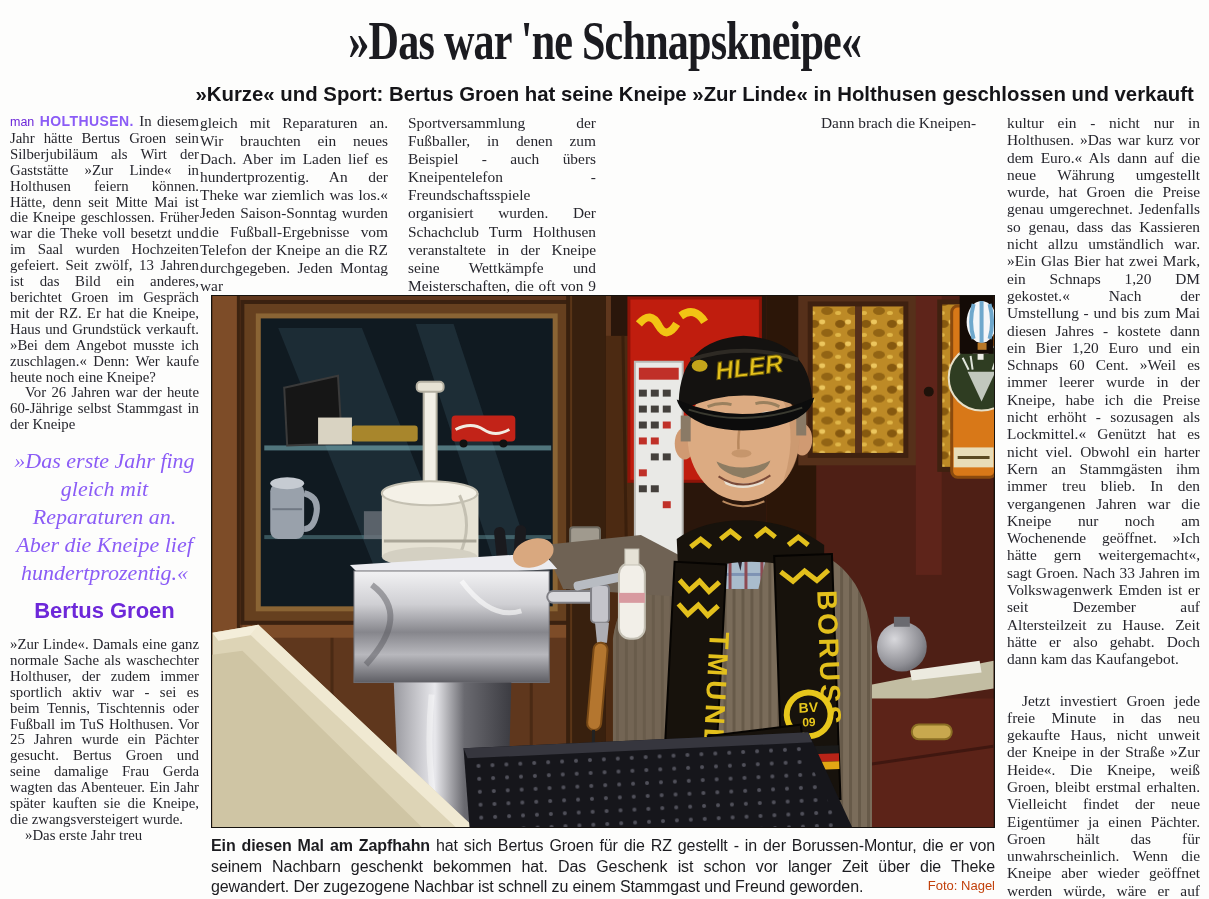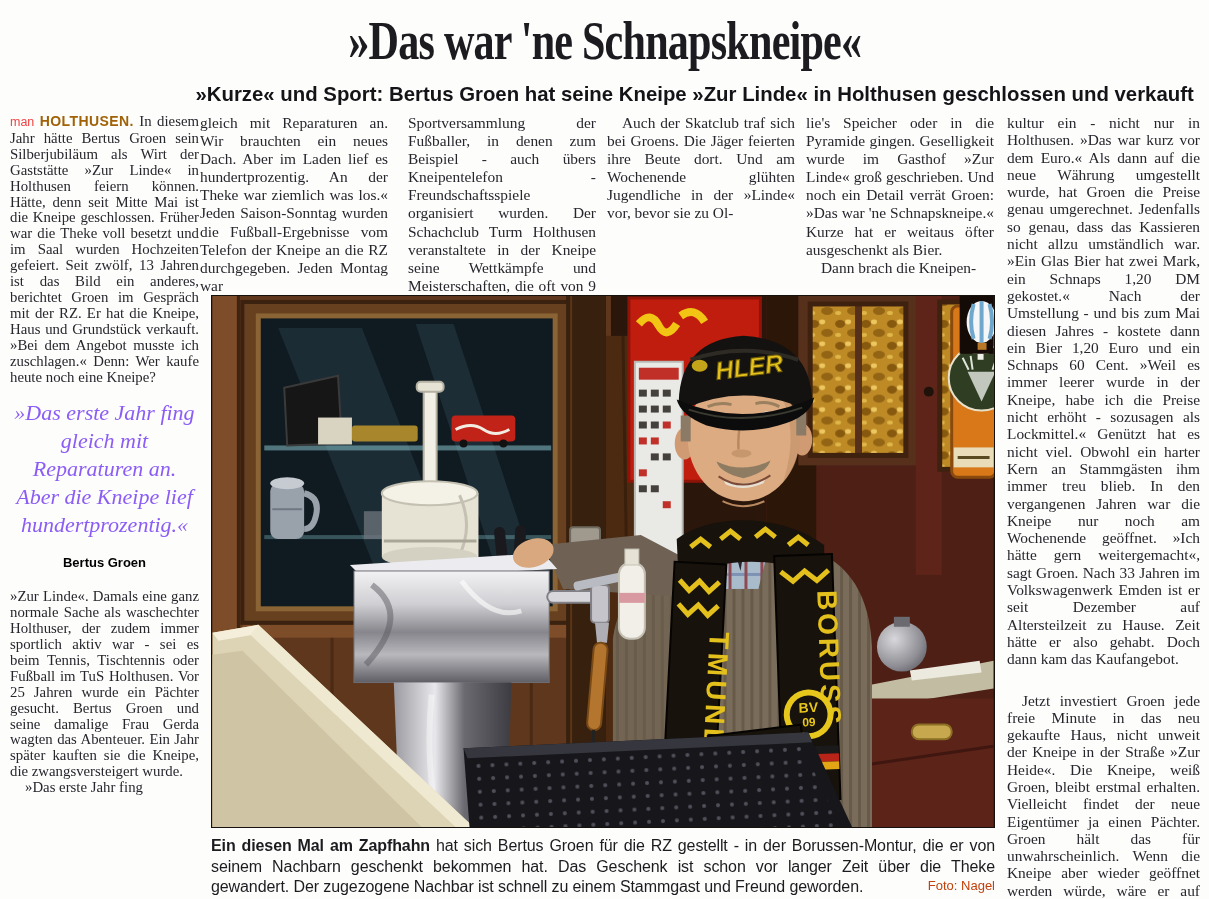--- a/index.html
+++ b/index.html
@@ -18,27 +18,27 @@
   .col{position:absolute;top:114px;text-align:justify;}
   .col p{margin:0;}
   #col1{left:10px;width:189px;font-size:14.8px;line-height:15.9px;}
   #col2{left:200px;width:188px;font-size:15.4px;line-height:18.1px;}
   #col3{left:408px;width:188px;font-size:15.4px;line-height:18.1px;}
   #col4{left:607px;width:188px;font-size:15.4px;line-height:18.1px;}
   #col5{left:806px;width:188px;font-size:15.4px;line-height:18.1px;}
   #col6{left:1007px;width:193px;font-size:15.4px;line-height:17.3px;}
   .indent{text-indent:15px;}
   .gap-top{margin-top:24px !important;}
-  .jump-word{font-family:"Liberation Sans",sans-serif;font-size:12.5px;color:#ef4444;}
+  .jump-word{font-family:"Liberation Sans",sans-serif;font-size:12.5px;color:#6d28d9;}
   .dateline{font-family:"Liberation Sans",sans-serif;font-weight:700;font-size:14px;
-            letter-spacing:.4px;color:#a16207;}
+            letter-spacing:.4px;color:#8b5cf6;}
   .pull-quote{font-style:italic;font-size:22px;line-height:28px;text-align:center;
               margin:14px 2px 10px 2px !important;color:#8b5cf6;}
-  .attribution{font-family:"Liberation Sans",sans-serif;font-weight:700;font-size:13px;
-               text-align:center;margin:16px 0 18px 0 !important;color:#000000;}
+  .attribution{font-family:"Liberation Sans",sans-serif;font-weight:700;font-size:22px;
+               text-align:center;margin:16px 0 18px 0 !important;color:#6d28d9;}
   
   #photo{position:absolute;left:211px;top:295px;width:784px;height:533px;
          border:1px solid #15120e;box-sizing:border-box;background:#2a160b;}
   #photo svg{display:block;}
   
   #caption{position:absolute;left:211px;top:836px;width:784px;
            font-family:"Liberation Sans",sans-serif;font-size:16px;line-height:20.5px;
            letter-spacing:-.1px;color:#1c1c20;text-align:justify;}
   .cap-lead{font-weight:700;}
   .credit{position:absolute;right:0;bottom:1px;font-size:13px;color:#c2410c;letter-spacing:0;}
@@ -50,37 +50,36 @@
 
   <div class="headline-wrap">
     <span class="headline">»Das war 'ne Schnapskneipe«</span>
   </div>
   <div class="subhead-wrap">
     <span class="subhead">»Kurze« und Sport: Bertus Groen hat seine Kneipe »Zur Linde« in Holthusen geschlossen und verkauft</span>
   </div>
 
   <div class="col" id="col1">
     <p class="body-p"><span class="jump-word">man</span> <span class="dateline">HOLTHUSEN.</span> <span>In diesem Jahr hätte Bertus Groen sein Silberjubiläum als Wirt der Gaststätte »Zur Linde« in Holthusen feiern können. Hätte, denn seit Mitte Mai ist die Kneipe geschlossen. Früher war die Theke voll besetzt und im Saal wurden Hochzeiten gefeiert. Seit zwölf, 13 Jahren ist das Bild ein anderes, berichtet Groen im Gespräch mit der RZ. Er hat die Kneipe, Haus und Grundstück verkauft. »Bei dem Angebot musste ich zuschlagen.« Denn: Wer kaufe heute noch eine Kneipe?</span></p>
+    <p class="body-p indent">Vor 26 Jahren war der heute 60-Jährige selbst Stammgast in der Kneipe</p>
     <p class="pull-quote">»Das erste Jahr fing gleich mit Reparaturen an. Aber die Kneipe lief hundertprozentig.«</p>
     <p class="attribution">Bertus Groen</p>
     <p class="body-p">»Zur Linde«. Damals eine ganz normale Sache als waschechter Holthuser, der zudem immer sportlich aktiv war - sei es beim Tennis, Tischtennis oder Fußball im TuS Holthusen. Vor 25 Jahren wurde ein Pächter gesucht. Bertus Groen und seine damalige Frau Gerda wagten das Abenteuer. Ein Jahr später kauften sie die Kneipe, die zwangsversteigert wurde.</p>
-    <p class="body-p indent">»Das erste Jahr fing</p>
+    <p class="body-p indent">»Das erste Jahr treu</p>
   </div>
 
   <div class="col" id="col2">
     <p class="body-p">gleich mit Reparaturen an. Wir brauchten ein neues Dach. Aber im Laden lief es hundertprozentig. An der Theke war ziemlich was los.« Jeden Saison-Sonntag wurden die Fußball-Ergebnisse vom Telefon der Kneipe an die RZ durchgegeben. Jeden Montag war</p>
   </div>
   <div class="col" id="col3">
     <p class="body-p">Sportversammlung der Fußballer, in denen zum Beispiel - auch übers Kneipentelefon - Freundschaftsspiele organisiert wurden. Der Schachclub Turm Holthusen veranstaltete in der Kneipe seine Wettkämpfe und Meisterschaften, die oft von 9 bis 17 Uhr stattfanden.</p>
   </div>
   <div class="col" id="col4">
-    <p class="body-p indent">Auch der Skatclub traf sich bei Groens. Die Jäger feierten ihre Beute dort. Und am Wochenende glühten Jugendliche in der »Linde« vor, bevor sie zu Ol-</p>
   </div>
   <div class="col" id="col5">
-    <p class="body-p">lie's Speicher oder in die Pyramide gingen. Geselligkeit wurde im Gasthof »Zur Linde« groß geschrieben. Und noch ein Detail verrät Groen: »Das war 'ne Schnapskneipe.« Kurze hat er weitaus öfter ausgeschenkt als Bier.</p>
     <p class="body-p indent">Dann brach die Kneipen-</p>
   </div>
 
   <div class="col" id="col6">
     <p class="body-p">kultur ein - nicht nur in Holthusen. »Das war kurz vor dem Euro.« Als dann auf die neue Währung umgestellt wurde, hat Groen die Preise genau umgerechnet. Jedenfalls so genau, dass das Kassieren nicht allzu umständlich war. »Ein Glas Bier hat zwei Mark, ein Schnaps 1,20 DM gekostet.« Nach der Umstellung - und bis zum Mai diesen Jahres - kostete dann ein Bier 1,20 Euro und ein Schnaps 60 Cent. »Weil es immer leerer wurde in der Kneipe, habe ich die Preise nicht erhöht - sozusagen als Lockmittel.« Genützt hat es nicht viel. Obwohl ein harter Kern an Stammgästen ihm immer treu blieb. In den vergangenen Jahren war die Kneipe nur noch am Wochenende geöffnet. »Ich hätte gern weitergemacht«, sagt Groen. Nach 33 Jahren im Volkswagenwerk Emden ist er seit Dezember auf Altersteilzeit zu Hause. Zeit hätte er also gehabt. Doch dann kam das Kaufangebot.</p>
     <p class="body-p indent gap-top">Jetzt investiert Groen jede freie Minute in das neu gekaufte Haus, nicht unweit der Kneipe in der Straße »Zur Heide«. Die Kneipe, weiß Groen, bleibt erstmal erhalten. Vielleicht findet der neue Eigentümer ja einen Pächter. Groen hält das für unwahrscheinlich. Wenn die Kneipe aber wieder geöffnet werden würde, wäre er auf jeden Fall als Gast dort zu finden.</p>
   </div>
 
   <div id="photo">
     <svg width="782" height="531" viewBox="0 0 784 533" xmlns="http://www.w3.org/2000/svg">

